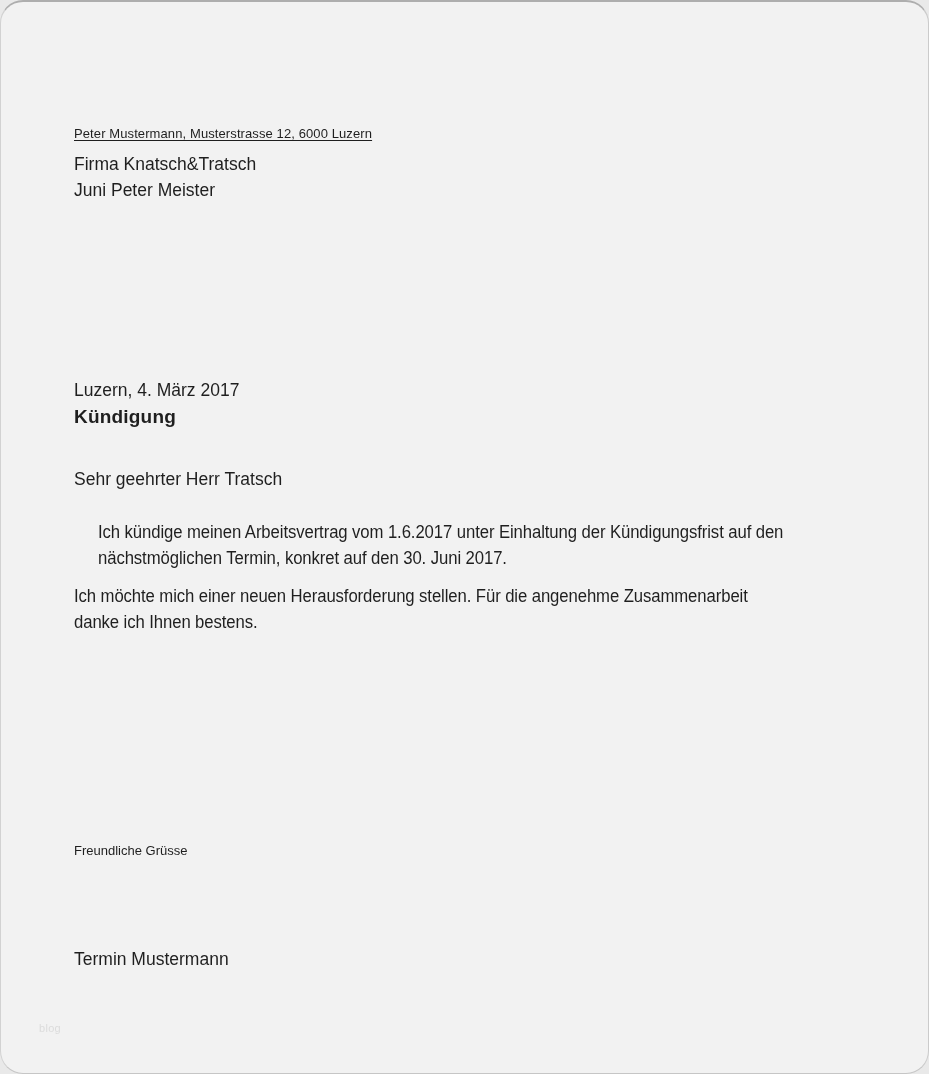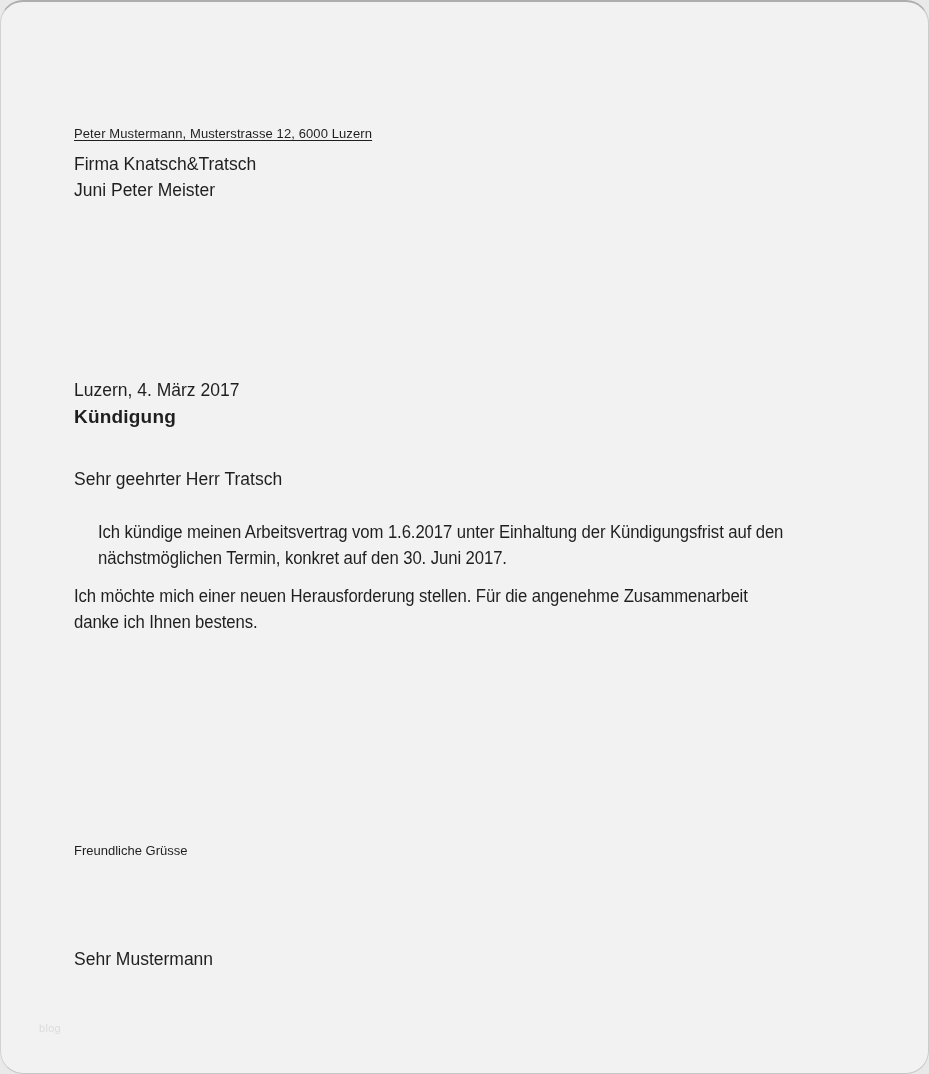--- a/index.html
+++ b/index.html
@@ -106,17 +106,17 @@
   </div>
 
   <div class="abs paragraph p2">
     <div class="line">Ich möchte mich einer neuen Herausforderung stellen. Für die angenehme Zusammenarbeit</div>
     <div class="line">danke ich Ihnen bestens.</div>
   </div>
 
 
   <div class="abs closing">Freundliche Grüsse</div>
 
-  <div class="abs signature">Sehr Mustermann</div>
+  <div class="abs signature">Termin Mustermann</div>
 
   <div class="watermark">blog</div>
 
 </div>
 
 </body></html>

